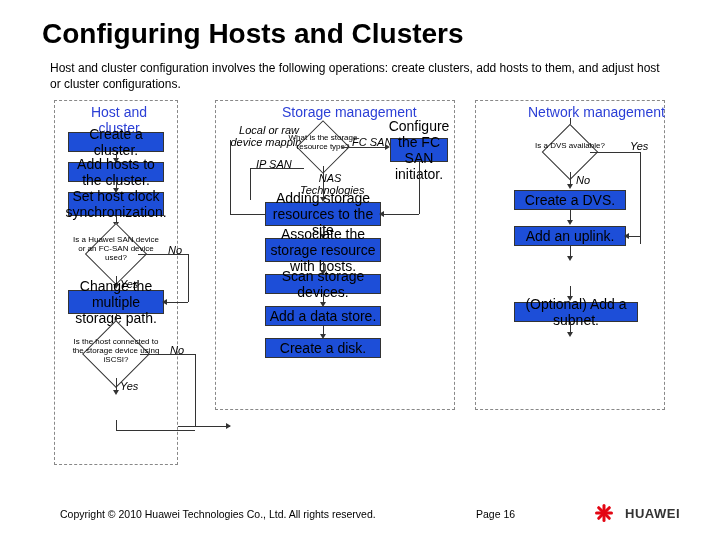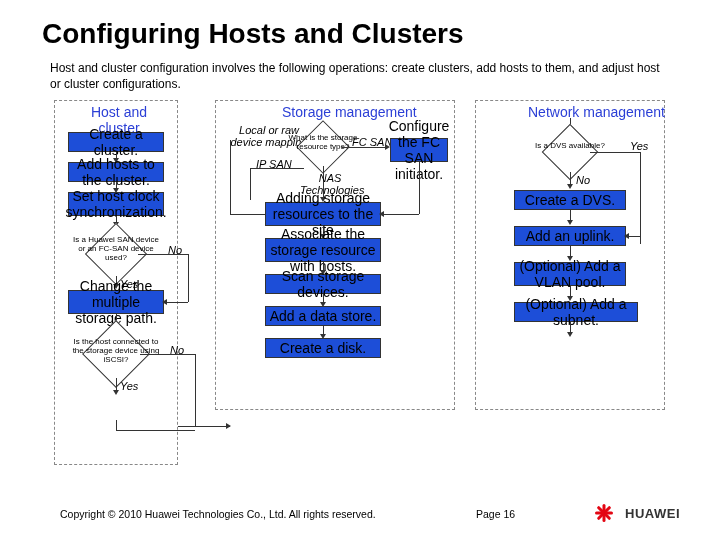--- a/index.html
+++ b/index.html
@@ -231,21 +231,20 @@
   <div class="box" style="left:464px; top:90px; width:112px; height:20px;">Create a DVS.</div>
   <div class="line-v" style="left:520px; top:110px; height:12px;"></div>
     <div class="arrow-down" style="left:517px; top:120px;"></div>
   <div class="box" style="left:464px; top:126px; width:112px; height:20px;">Add an uplink.</div>
 
   <div class="line-h" style="left:576px; top:136px; width:14px;"></div>
   <div class="arrow-left" style="left:574px; top:133px;"></div>
 
   <div class="line-v" style="left:520px; top:146px; height:12px;"></div>
     <div class="arrow-down" style="left:517px; top:156px;"></div>
-  <div class="box" style="left:464px; top:162px; width:112px; height:24px;">(Optional) Add a VLAN pool.</div>
   <div class="line-v" style="left:520px; top:186px; height:12px;"></div>
     <div class="arrow-down" style="left:517px; top:196px;"></div>
   <div class="box" style="left:464px; top:202px; width:124px; height:20px;">(Optional) Add a subnet.</div>
   <div class="line-v" style="left:520px; top:222px; height:12px;"></div>
     <div class="arrow-down" style="left:517px; top:232px;"></div>
 
 </div>
 
 <div class="footer">
   <span class="copyright">Copyright © 2010 Huawei Technologies Co., Ltd. All rights reserved.</span>

